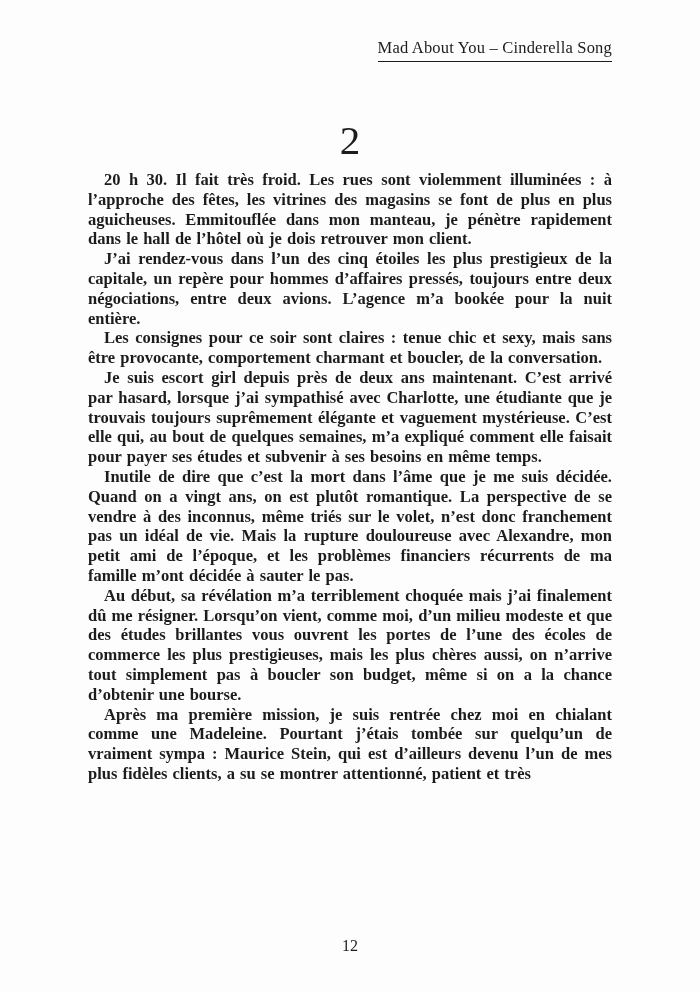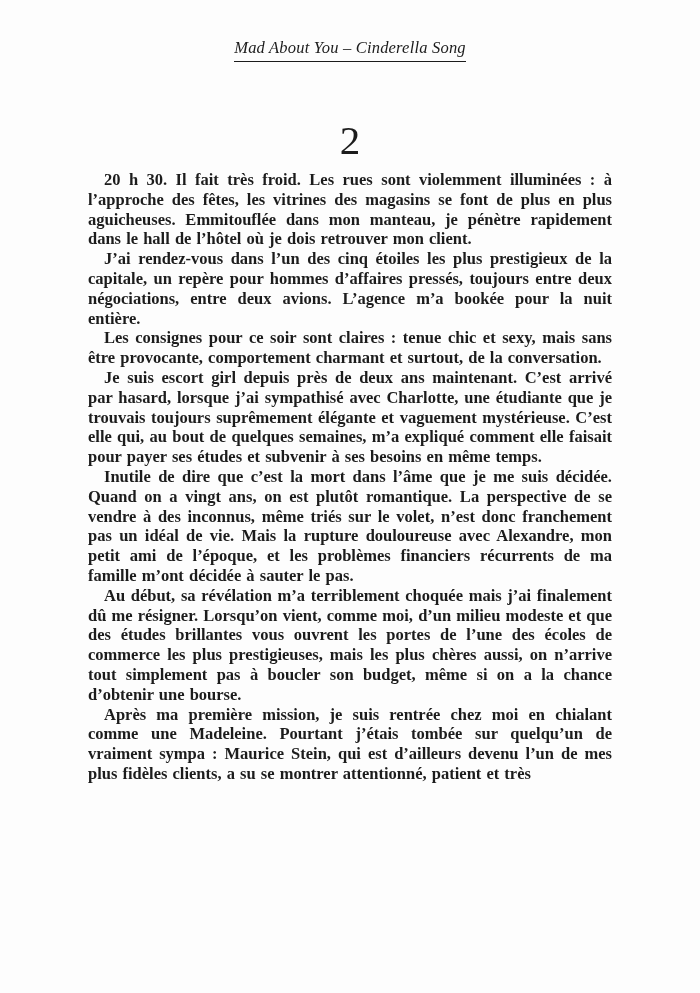--- a/index.html
+++ b/index.html
@@ -16,22 +16,21 @@
     overflow: hidden;
   }
   .page {
     position: relative;
     width: 100%;
     height: 100%;
     box-sizing: border-box;
     padding: 38px 88px 0 88px;
   }
   .running-header {
-    text-align: center;
-    font-style: italic;
+    text-align: right;
   }
   .running-header .header-text {
     display: inline-block;
     font-size: 16.5px;
     letter-spacing: 0.2px;
     border-bottom: 1px solid #1c1c1c;
     padding-bottom: 3px;
   }
   .chapter-number {
     margin-top: 58px;
@@ -75,21 +74,22 @@
   <div class="running-header">
     <span class="header-text">Mad About You – Cinderella Song</span>
   </div>
 
   <div class="chapter-number">2</div>
 
 
   <div class="body-text">
     <p>20 h 30. Il fait très froid. Les rues sont violemment illuminées : à l’approche des fêtes, les vitrines des magasins se font de plus en plus aguicheuses. Emmitouflée dans mon manteau, je pénètre rapidement dans le hall de l’hôtel où je dois retrouver mon client.</p>
     <p>J’ai rendez-vous dans l’un des cinq étoiles les plus prestigieux de la capitale, un repère pour hommes d’affaires pressés, toujours entre deux négociations, entre deux avions. L’agence m’a bookée pour la nuit entière.</p>
-    <p>Les consignes pour ce soir sont claires : tenue chic et sexy, mais sans être provocante, comportement charmant et surtout, de la conversation.</p>
+    <p>Les consignes pour ce soir sont claires : tenue chic et sexy, mais sans être provocante, comportement charmant et boucler, de la conversation.</p>
     <p>Je suis escort girl depuis près de deux ans maintenant. C’est arrivé par hasard, lorsque j’ai sympathisé avec Charlotte, une étudiante que je trouvais toujours suprêmement élégante et vaguement mystérieuse. C’est elle qui, au bout de quelques semaines, m’a expliqué comment elle faisait pour payer ses études et subvenir à ses besoins en même temps.</p>
     <p>Inutile de dire que c’est la mort dans l’âme que je me suis décidée. Quand on a vingt ans, on est plutôt romantique. La perspective de se vendre à des inconnus, même triés sur le volet, n’est donc franchement pas un idéal de vie. Mais la rupture douloureuse avec Alexandre, mon petit ami de l’époque, et les problèmes financiers récurrents de ma famille m’ont décidée à sauter le pas.</p>
     <p>Au début, sa révélation m’a terriblement choquée mais j’ai finalement dû me résigner. Lorsqu’on vient, comme moi, d’un milieu modeste et que des études brillantes vous ouvrent les portes de l’une des écoles de commerce les plus prestigieuses, mais les plus chères aussi, on n’arrive tout simplement pas à boucler son budget, même si on a la chance d’obtenir une bourse.</p>
     <p>Après ma première mission, je suis rentrée chez moi en chialant comme une Madeleine. Pourtant j’étais tombée sur quelqu’un de vraiment sympa : Maurice Stein, qui est d’ailleurs devenu l’un de mes plus fidèles clients, a su se montrer attentionné, patient et très</p>
   </div>
 
+  <div class="page-number">12</div>
 
 </div>
 
 </body></html>

